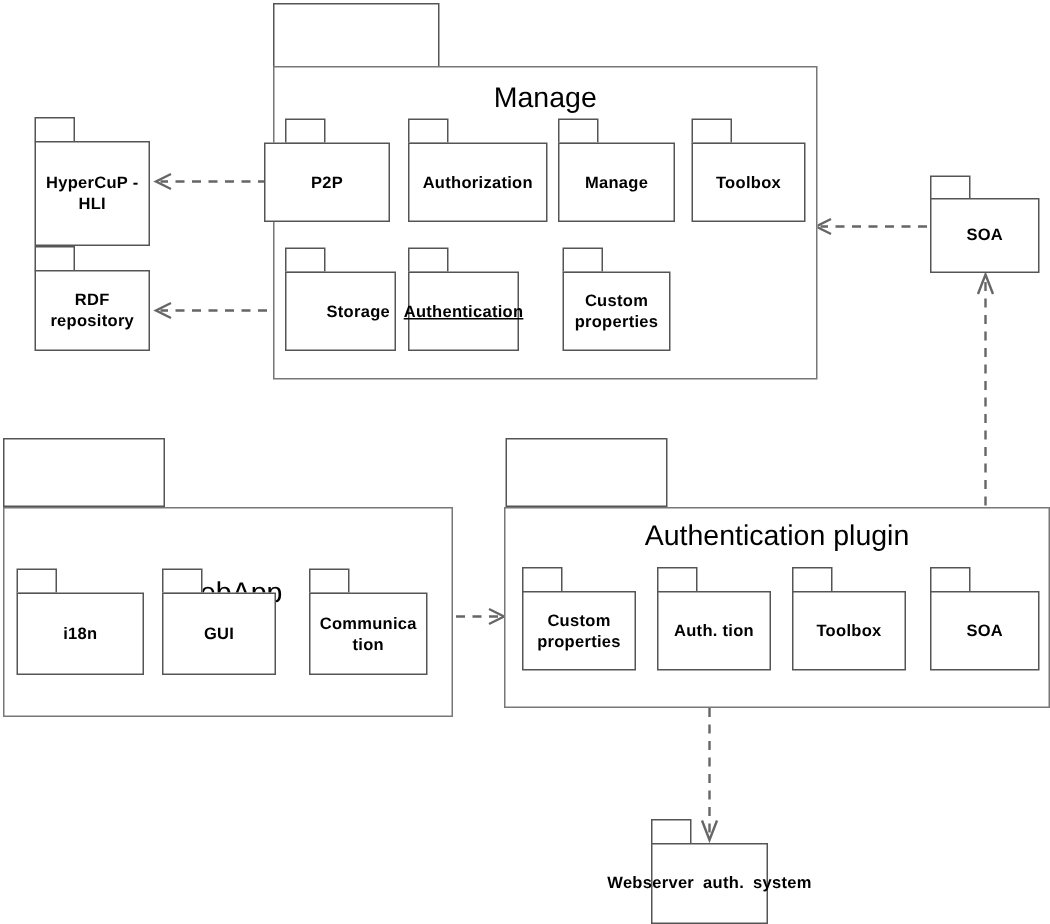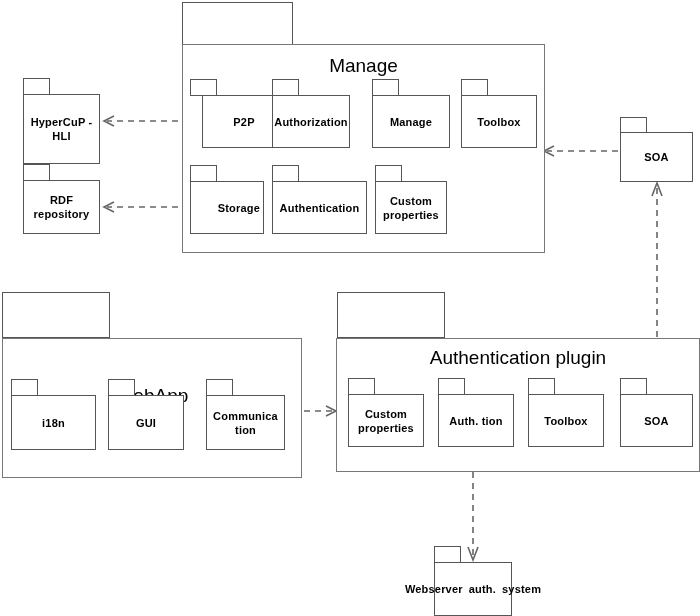--- a/index.html
+++ b/index.html
@@ -111,28 +111,28 @@
 
   <div class="pkg container">
     <div class="pkg-tab" style="left:182px;top:2px;width:111px;height:43px;"></div>
     <div class="pkg-body" style="left:182px;top:44px;width:363px;height:209px;">
       <div class="container-title" style="top:10px;">Manage</div>
     </div>
   </div>
 
   <div class="pkg">
     <div class="pkg-tab" style="left:190px;top:79px;width:27px;height:17px;"></div>
-    <div class="pkg-body" style="left:202px;top:95px;width:84px;height:53px;">
+    <div class="pkg-body" style="left:176px;top:95px;width:84px;height:53px;">
       <span class="pkg-label">P2P</span>
     </div>
   </div>
 
   <div class="pkg">
     <div class="pkg-tab" style="left:272px;top:79px;width:27px;height:17px;"></div>
-    <div class="pkg-body" style="left:272px;top:95px;width:78px;height:53px;">
+    <div class="pkg-body" style="left:272px;top:95px;width:93px;height:53px;">
       <span class="pkg-label">Authorization</span>
     </div>
   </div>
 
   <div class="pkg">
     <div class="pkg-tab" style="left:372px;top:79px;width:27px;height:17px;"></div>
     <div class="pkg-body" style="left:372px;top:95px;width:78px;height:53px;">
       <span class="pkg-label">Manage</span>
     </div>
   </div>
@@ -146,21 +146,21 @@
 
   <div class="pkg">
     <div class="pkg-tab" style="left:190px;top:165px;width:27px;height:17px;"></div>
     <div class="pkg-body" style="left:190px;top:181px;width:74px;height:53px;justify-content:flex-end;">
       <span class="pkg-label">Storage</span>
     </div>
   </div>
 
   <div class="pkg">
     <div class="pkg-tab" style="left:272px;top:165px;width:27px;height:17px;"></div>
-    <div class="pkg-body" style="left:272px;top:181px;width:95px;height:53px;">
+    <div class="pkg-body" style="left:272px;top:181px;width:74px;height:53px;text-decoration:underline;">
       <span class="pkg-label">Authentication</span>
     </div>
   </div>
 
   <div class="pkg">
     <div class="pkg-tab" style="left:375px;top:165px;width:27px;height:17px;"></div>
     <div class="pkg-body" style="left:375px;top:181px;width:72px;height:53px;flex-direction:column;">
       <span class="pkg-label">Custom</span>
       <span class="pkg-label">properties</span>
     </div>

